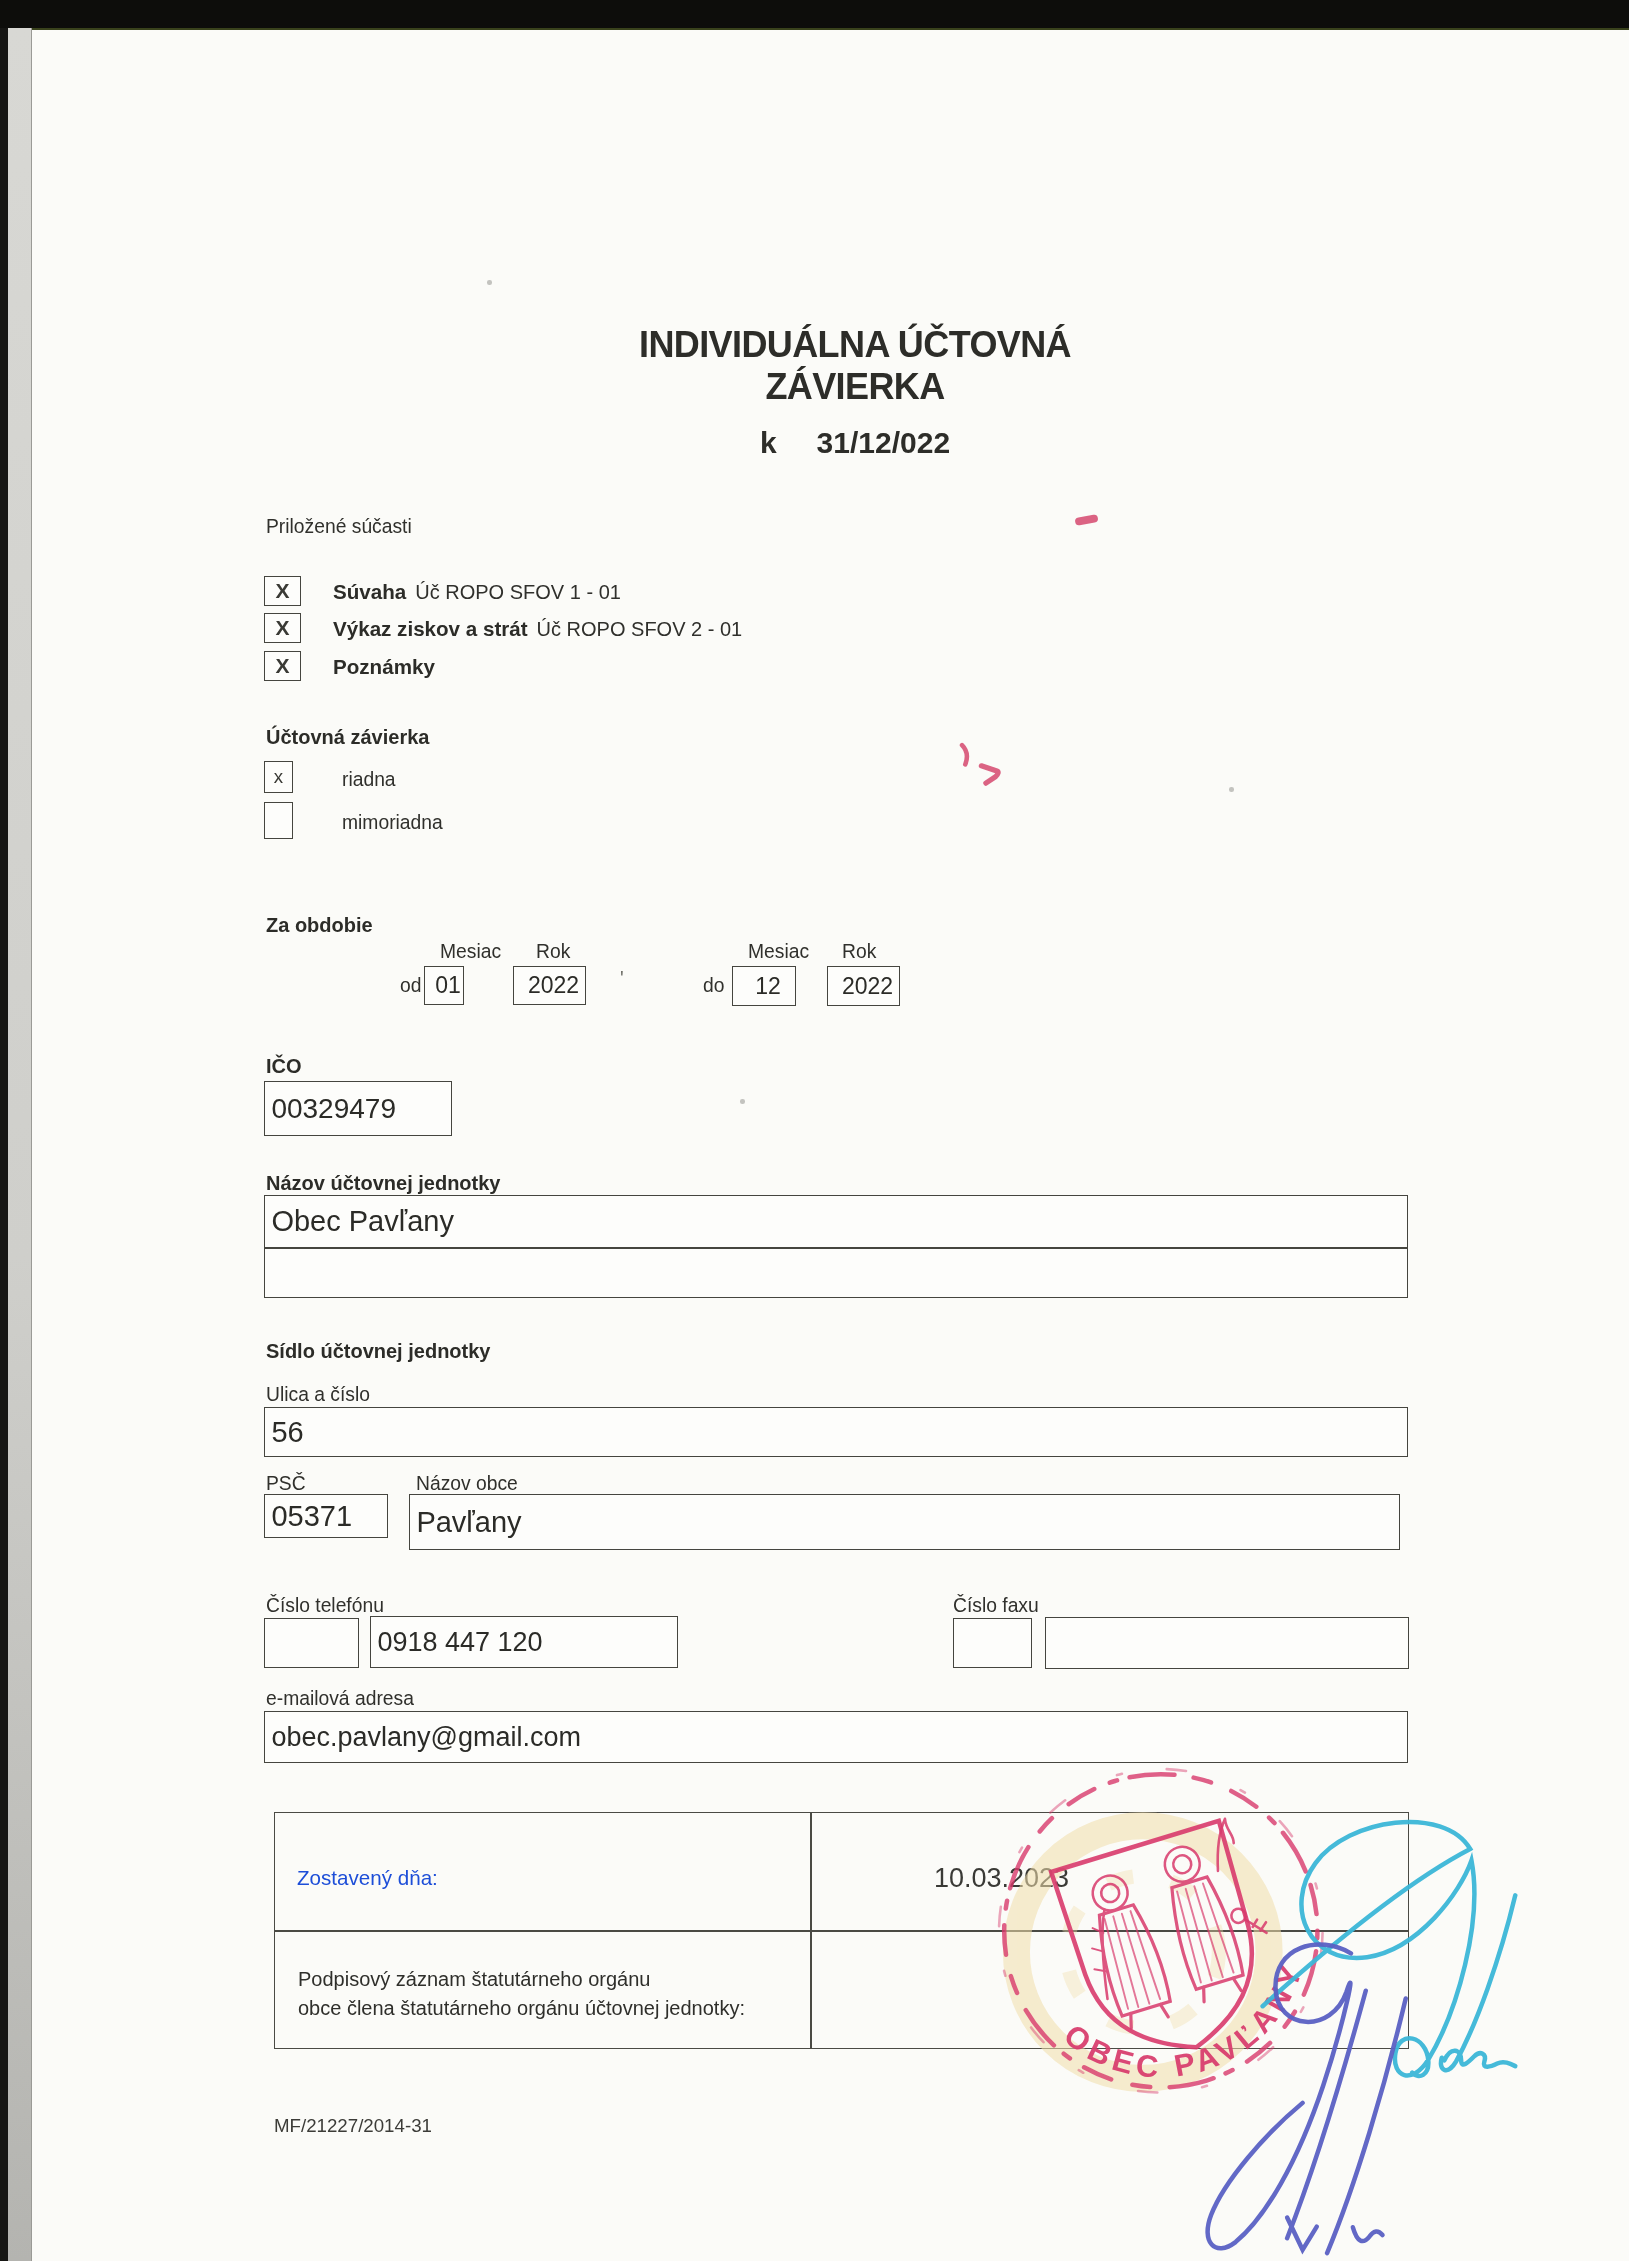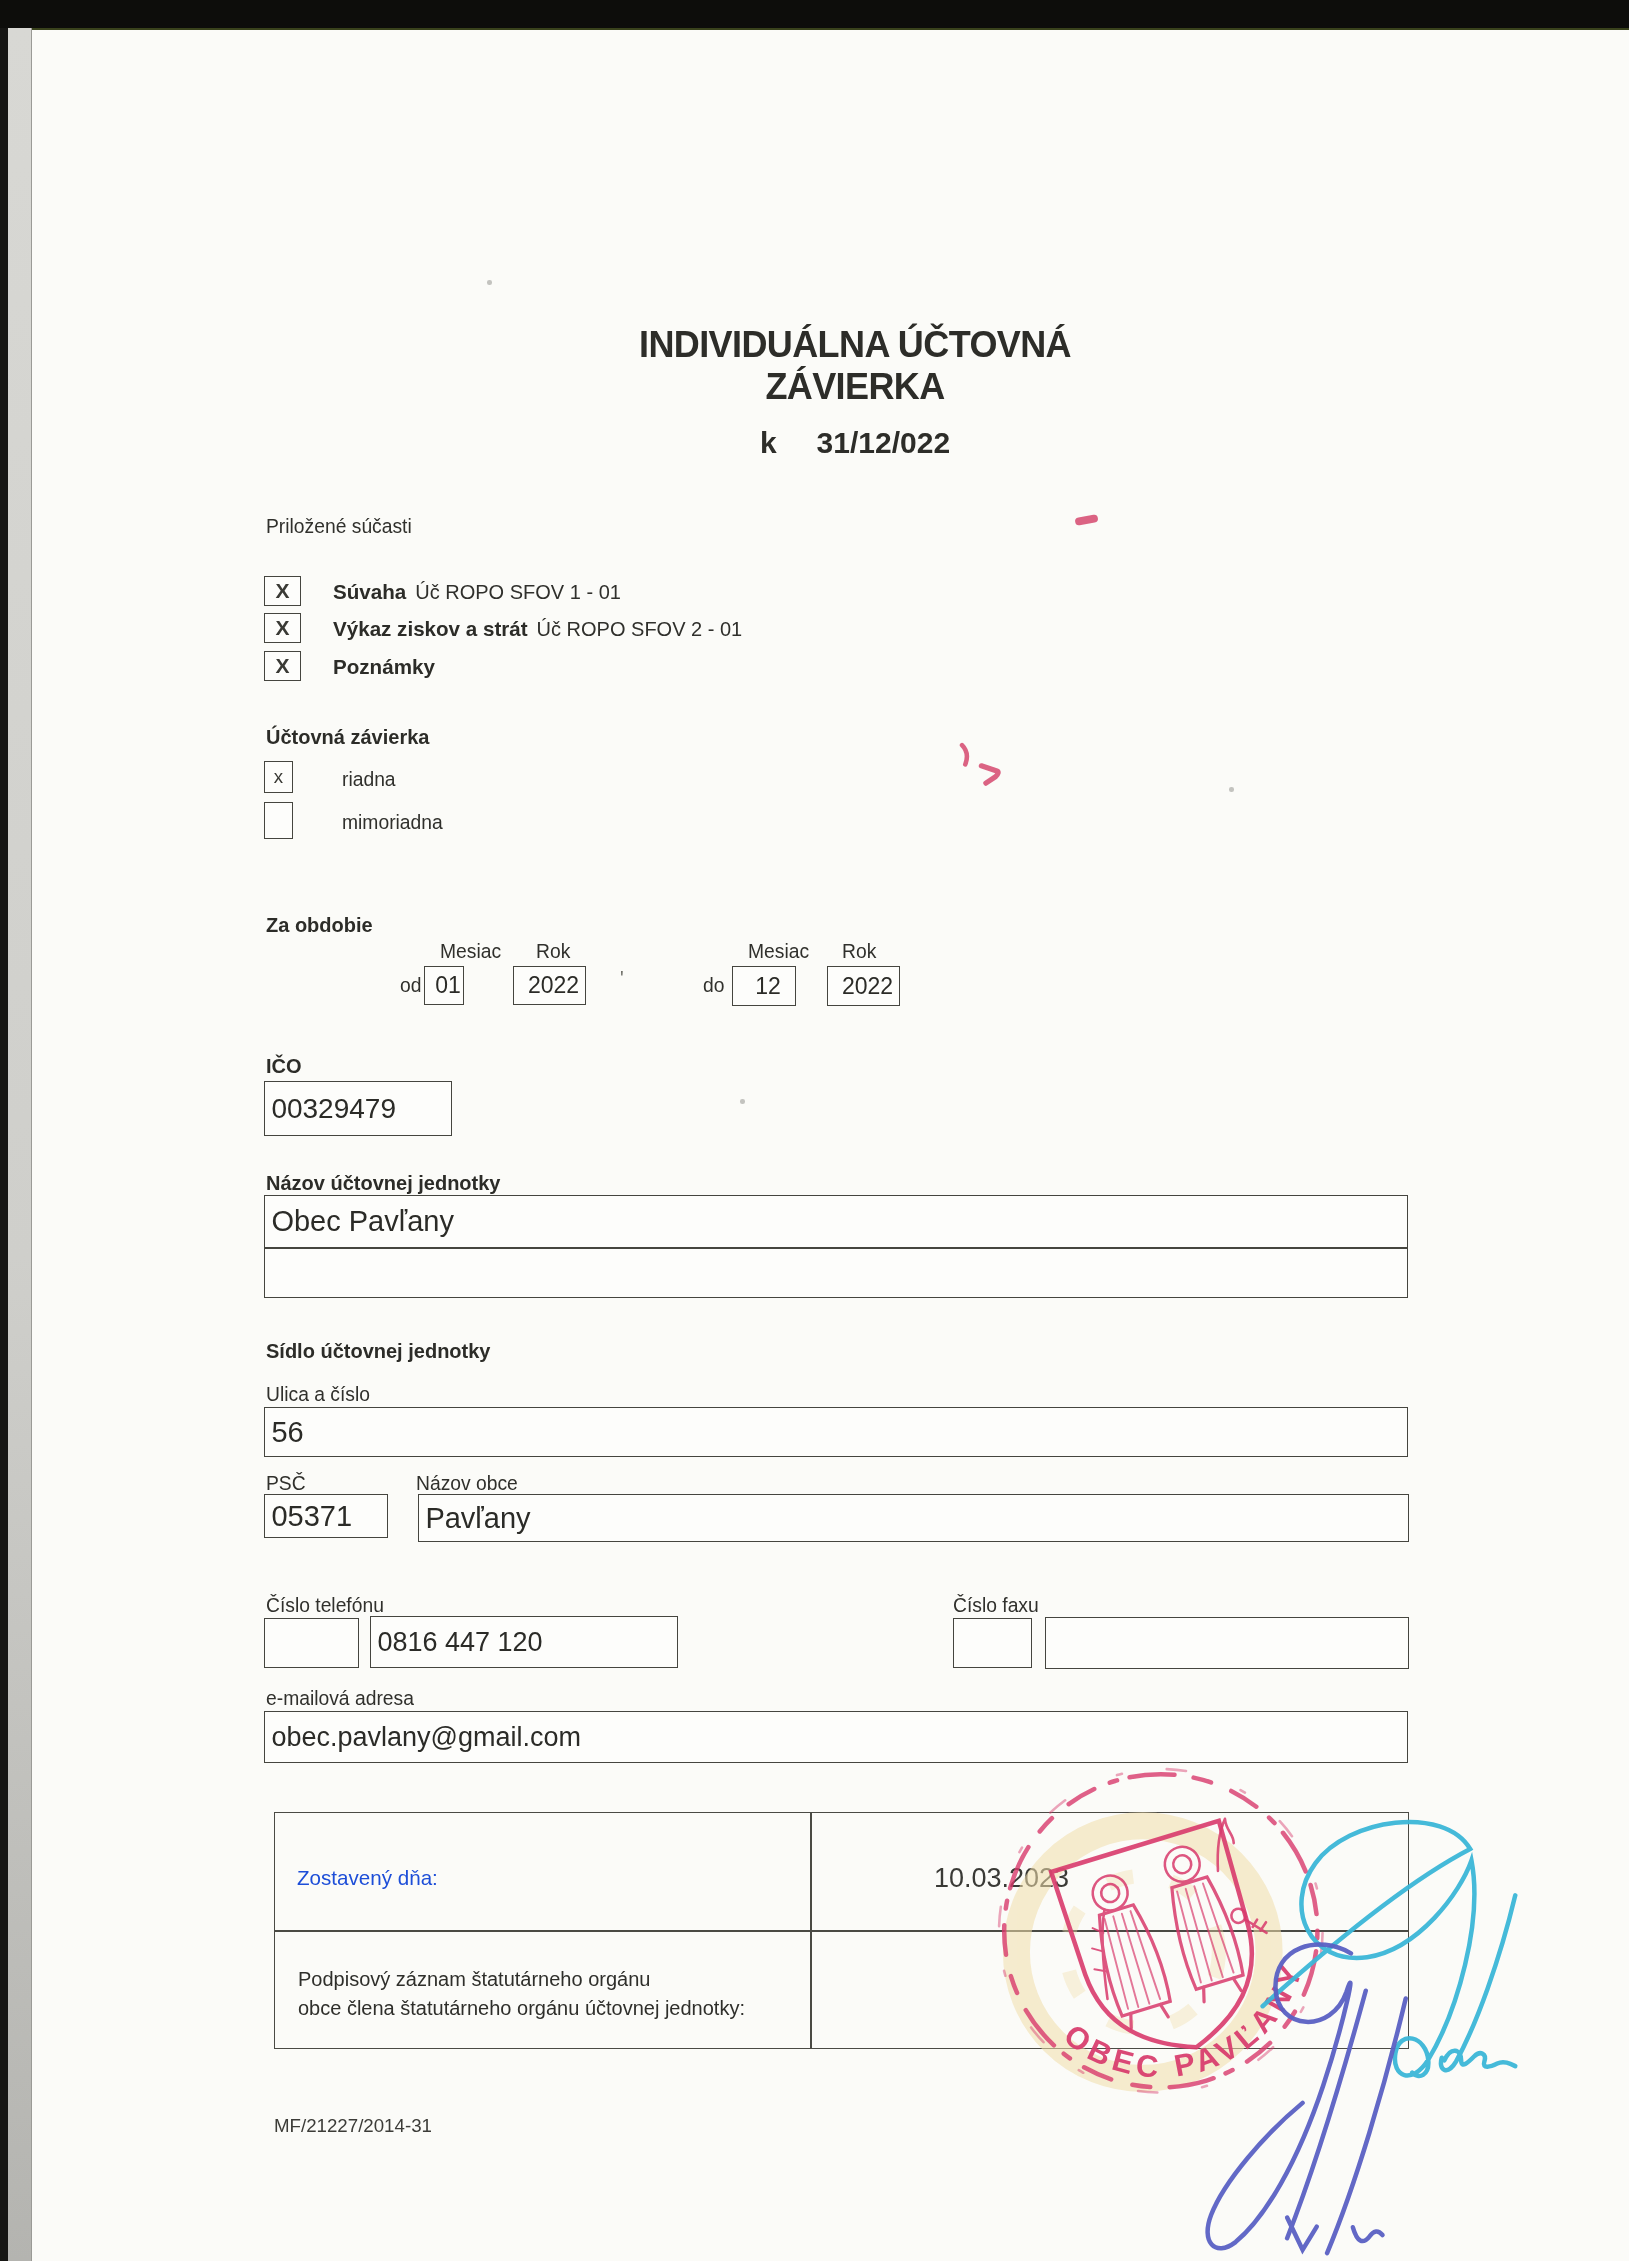--- a/index.html
+++ b/index.html
@@ -132,31 +132,31 @@
 <div class="abs lbl-b" style="left:266px;top:1340px;">Sídlo účtovnej jednotky</div>
 <div class="abs lbl" style="left:266px;top:1384px;">Ulica a číslo</div>
 <div class="abs fieldbox" style="left:264px;top:1407px;width:1144px;height:50px;font-size:29px;">
     <span>56</span>
   </div>
 <div class="abs lbl" style="left:266px;top:1473px;">PSČ</div>
 <div class="abs lbl" style="left:416px;top:1473px;">Názov obce</div>
 <div class="abs fieldbox" style="left:264px;top:1494px;width:124px;height:44px;font-size:29px;">
     <span>05371</span>
   </div>
-<div class="abs fieldbox" style="left:418px;top:1494px;width:991px;height:48px;font-size:29px;">
+<div class="abs fieldbox" style="left:409px;top:1494px;width:991px;height:56px;font-size:29px;">
     <span>Pavľany</span>
   </div>
 
 <div class="abs lbl" style="left:266px;top:1595px;">Číslo telefónu</div>
 <div class="abs lbl" style="left:953px;top:1595px;">Číslo faxu</div>
 <div class="abs fieldbox" style="left:264px;top:1618px;width:95px;height:50px;">
     <span></span>
   </div>
 <div class="abs fieldbox" style="left:370px;top:1616px;width:308px;height:52px;">
-    <span>0816 447 120</span>
+    <span>0918 447 120</span>
   </div>
 <div class="abs fieldbox" style="left:953px;top:1618px;width:79px;height:50px;">
     <span></span>
   </div>
 <div class="abs fieldbox" style="left:1045px;top:1617px;width:364px;height:52px;">
     <span></span>
   </div>
 <div class="abs lbl" style="left:266px;top:1688px;">e-mailová adresa</div>
 <div class="abs fieldbox" style="left:264px;top:1711px;width:1144px;height:52px;">
     <span>obec.pavlany@gmail.com</span>

